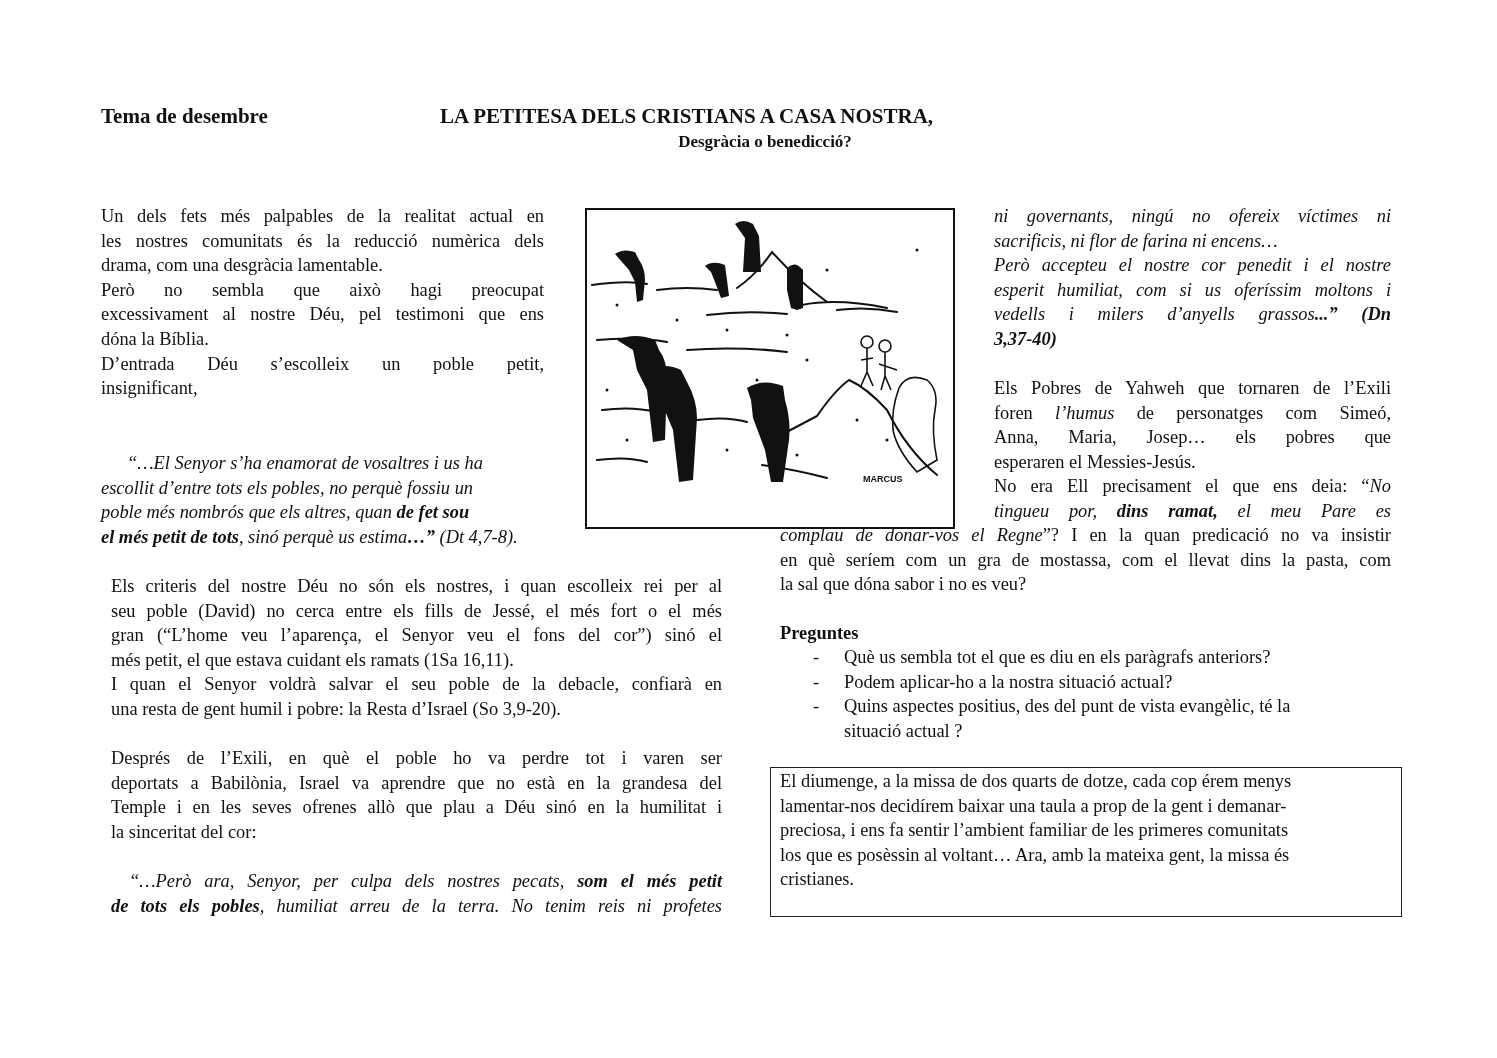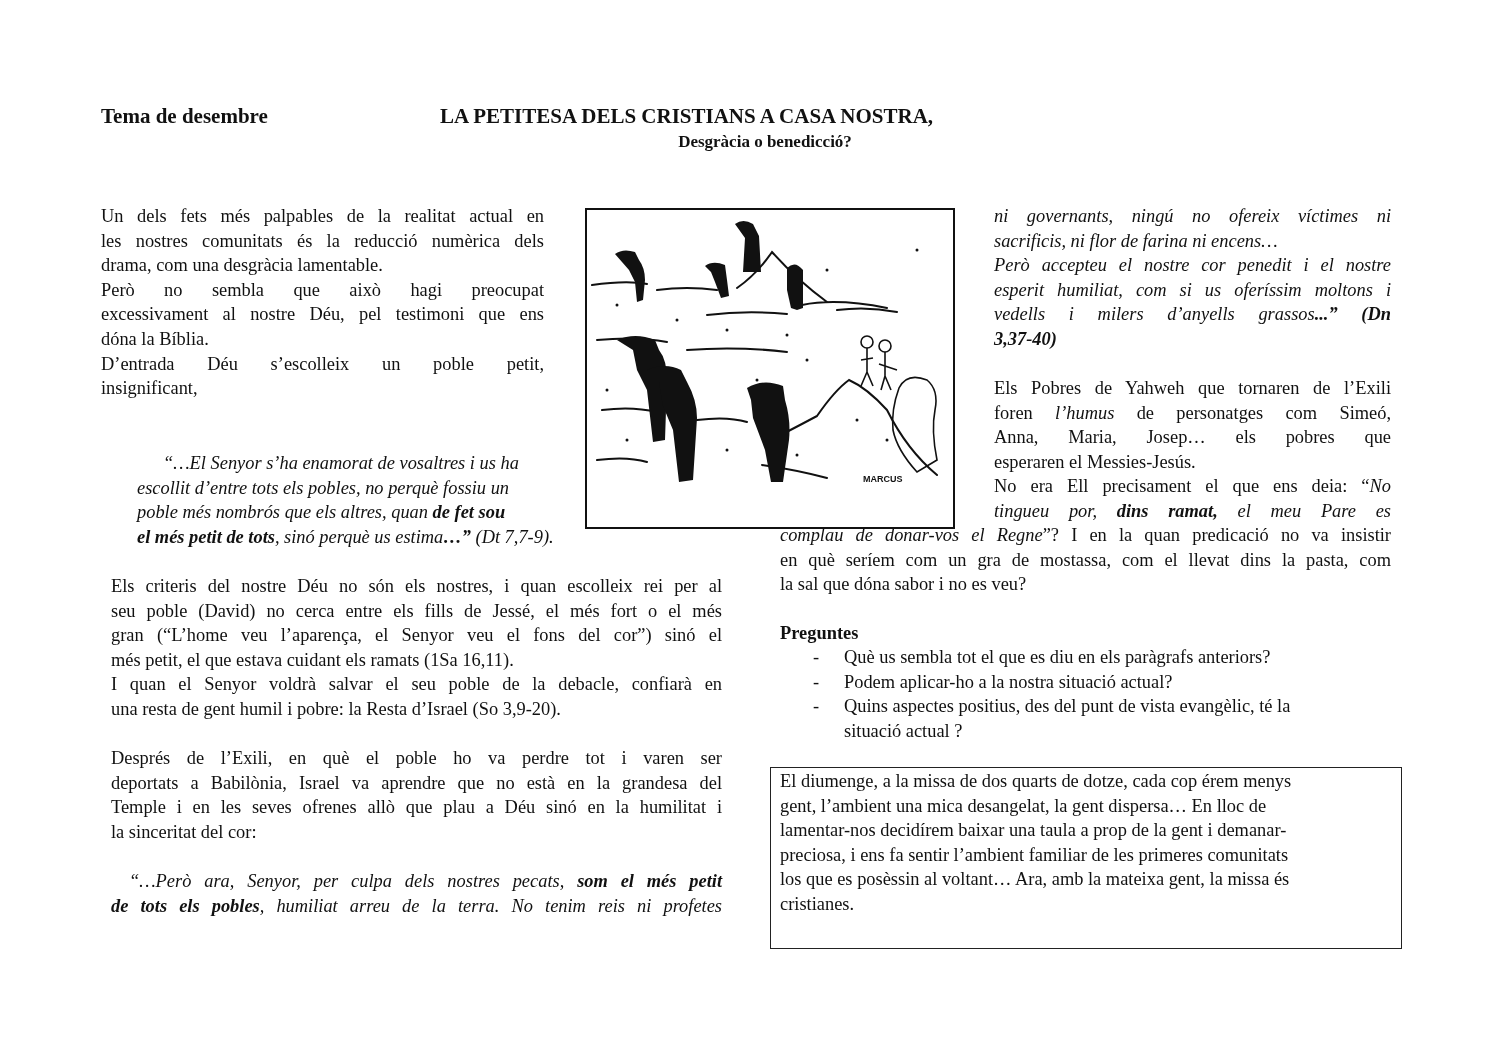--- a/index.html
+++ b/index.html
@@ -14,35 +14,35 @@
   .b { font-weight: bold; }
   .i { font-style: italic; }
   .line { display: block; white-space: nowrap; }
   .jline { display: block; text-align: justify; text-align-last: justify; white-space: normal; }
 
   #topic { left: 101px; top: 103px; font-size: 21px; font-weight: bold; line-height: 26px; }
   #title { left: 440px; top: 103px; width: 650px; text-align: left; font-size: 21px; font-weight: bold; line-height: 26px; }
   #subtitle { left: 440px; top: 131px; width: 650px; text-align: center; font-size: 17px; font-weight: bold; line-height: 22px; }
 
   #col-left-top { left: 101px; top: 204px; width: 443px; }
-  #quote-dt { left: 101px; top: 451px; width: 510px; margin-left: 36px; }
+  #quote-dt { left: 101px; top: 451px; width: 510px; }
   #col-left-bottom { left: 101px; top: 574px; width: 611px; margin-left: 10px; }
 
   #cartoon { left: 585px; top: 208px; width: 370px; height: 321px; border: 2px solid #111; box-sizing: border-box; background: #fff; }
 
   #col-right-top { left: 994px; top: 204px; width: 397px; }
   #col-right-mid { left: 994px; top: 376px; width: 397px; }
   #col-right-wide { left: 780px; top: 523px; width: 611px; }
 
   #questions-title { left: 780px; top: 621px; font-weight: bold; }
   #questions { left: 780px; top: 645px; width: 611px; margin: 0; padding: 0; list-style: none; }
   #questions li { position: relative; padding-left: 64px; }
   #questions li .dash { position: absolute; left: 33px; top: 0; }
 
-  #callout { left: 770px; top: 767px; width: 632px; height: 182px; box-sizing: border-box; border: 1.5px solid #222; padding: 1px 9px; }
+  #callout { left: 770px; top: 767px; width: 632px; height: 150px; box-sizing: border-box; border: 1.5px solid #222; padding: 1px 9px; }
 </style>
 </head>
 <body>
 
 <div id="topic" class="abs">Tema de desembre</div>
 <div id="title" class="abs">LA PETITESA DELS CRISTIANS A CASA NOSTRA,</div>
 <div id="subtitle" class="abs">Desgràcia o benedicció?</div>
 
 <div id="col-left-top" class="abs">
   <span class="jline">Un dels fets més palpables de la realitat actual en</span>
@@ -52,21 +52,21 @@
   <span class="jline">excessivament al nostre Déu, pel testimoni que ens</span>
   <span class="line">dóna la Bíblia.</span>
   <span class="jline">D’entrada Déu s’escolleix un poble petit,</span>
   <span class="line">insignificant,</span>
 </div>
 
 <div id="quote-dt" class="abs i">
   <span class="line" style="padding-left:26px;">“…El Senyor s’ha enamorat de vosaltres i us ha</span>
   <span class="line">escollit d’entre tots els pobles, no perquè fossiu un</span>
   <span class="line"><span>poble més nombrós que els altres, quan </span><span class="b">de fet sou</span></span>
-  <span class="line"><span class="b">el més petit de tots</span><span>, sinó perquè us estima</span><span class="b">…”</span><span> (Dt 7,7-9).</span></span>
+  <span class="line"><span class="b">el més petit de tots</span><span>, sinó perquè us estima</span><span class="b">…”</span><span> (Dt 4,7-8).</span></span>
 </div>
 
 <div id="col-left-bottom" class="abs">
   <span class="jline">Els criteris del nostre Déu no són els nostres, i quan escolleix rei per al</span>
   <span class="jline">seu poble (David) no cerca entre els fills de Jessé, el més fort o el més</span>
   <span class="jline">gran (“L’home veu l’aparença, el Senyor veu el fons del cor”) sinó el</span>
   <span class="line">més petit, el que estava cuidant els ramats (1Sa 16,11).</span>
   <span class="jline">I quan el Senyor voldrà salvar el seu poble de la debacle, confiarà en</span>
   <span class="line">una resta de gent humil i pobre: la Resta d’Israel (So 3,9-20).</span>
   <span class="line">&nbsp;</span>
@@ -154,18 +154,17 @@
 
 <div id="questions-title" class="abs">Preguntes</div>
 <ul id="questions" class="abs">
   <li><span class="dash">-</span><span>Què us sembla tot el que es diu en els paràgrafs anteriors?</span></li>
   <li><span class="dash">-</span><span>Podem aplicar-ho a la nostra situació actual?</span></li>
   <li style="padding-right:56px;"><span class="dash">-</span><span>Quins aspectes positius, des del punt de vista evangèlic,  té la situació actual ?</span></li>
 </ul>
 
 <div id="callout" class="abs">
   <span class="line">El diumenge, a la missa de dos quarts de dotze, cada cop érem menys</span>
-  <span class="line">gent, l’ambient una mica desangelat, la gent dispersa… En lloc de</span>
   <span class="line">lamentar-nos decidírem baixar una taula a prop de la gent i demanar-</span>
   <span class="line">preciosa, i ens fa sentir l’ambient familiar de les primeres comunitats</span>
   <span class="line">los que es posèssin al voltant… Ara, amb la mateixa gent, la missa és</span>
   <span class="line">cristianes.</span>
 </div>
 
 </body></html>

